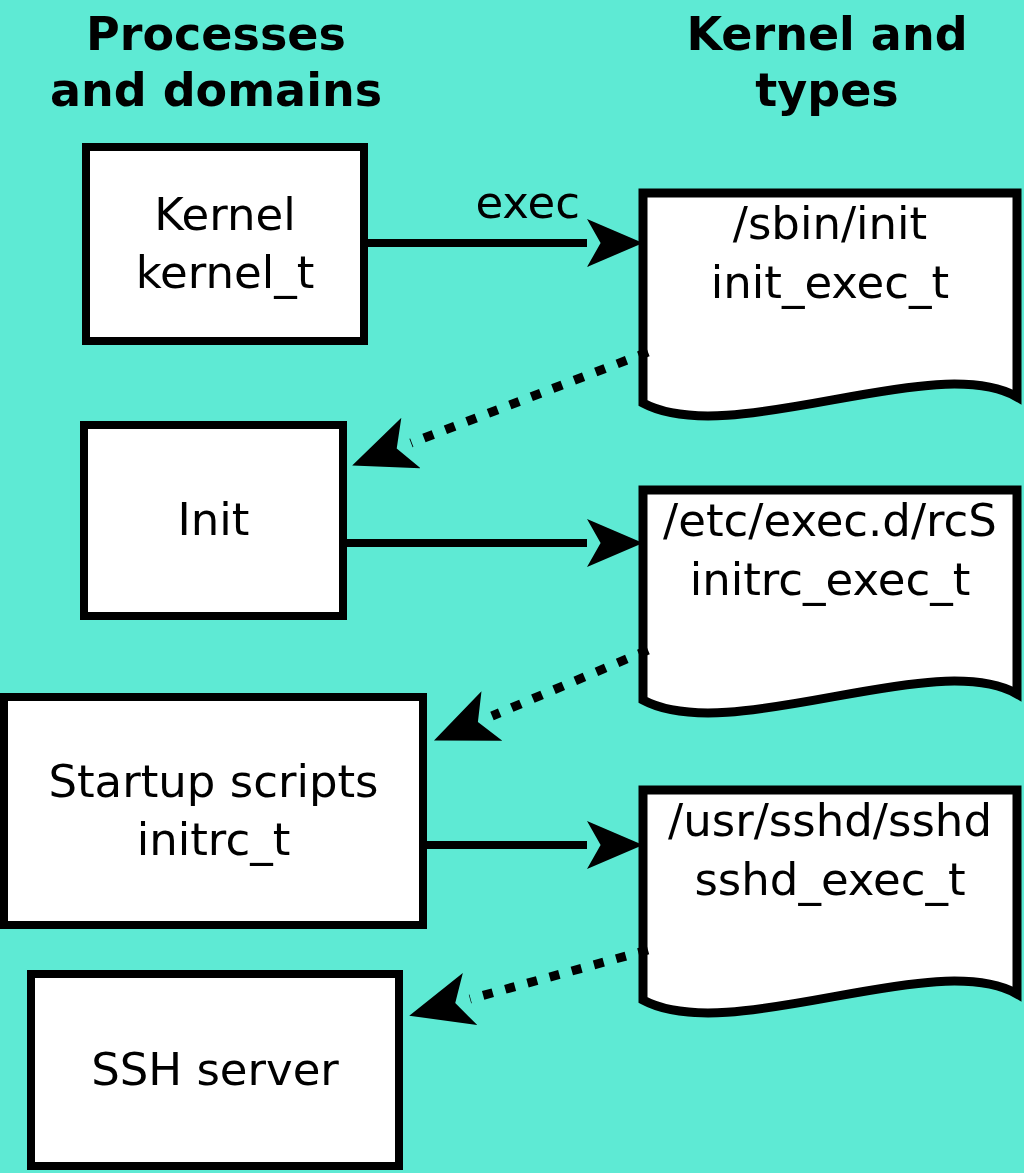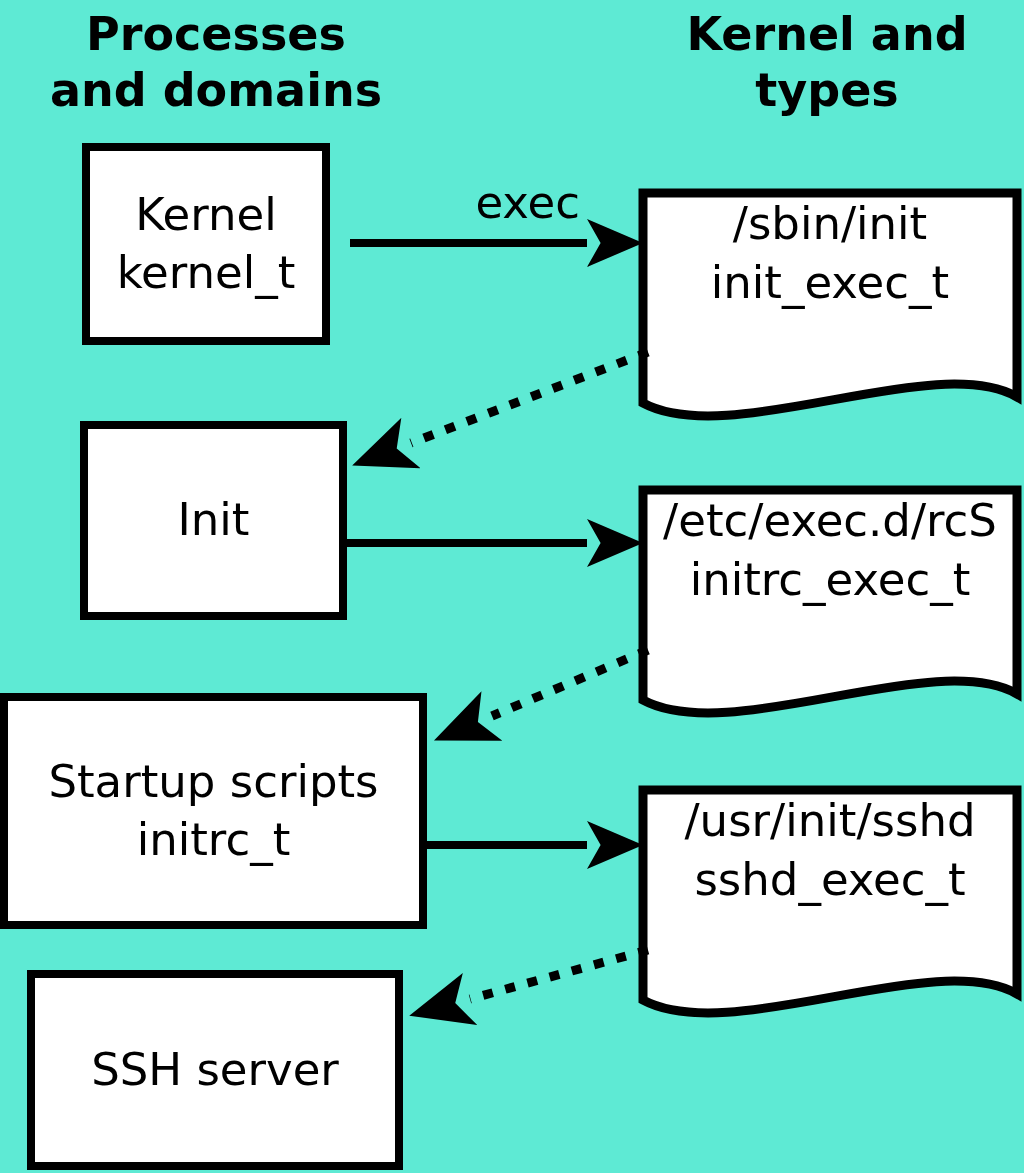--- a/index.html
+++ b/index.html
@@ -77,21 +77,21 @@
 
   <div class="hdr" style="left:0px; top:6px; width:432px;">
     <span class="line">Processes</span>
     <span class="line">and domains</span>
   </div>
   <div class="hdr" style="left:630px; top:6px; width:394px;">
     <span class="line">Kernel and</span>
     <span class="line">types</span>
   </div>
 
-  <div class="pbox" style="left:82px; top:143px; width:248px; height:202px;justify-content:center;">
+  <div class="pbox" style="left:82px; top:143px; width:286px; height:202px;justify-content:center;">
     <div class="ntext">
       <span class="line">Kernel</span>
       <span class="line">kernel_t</span>
     </div>
   </div>
   <div class="pbox" style="left:80px; top:421px; width:267px; height:199px;">
     <div class="ntext">
       <span class="line">Init</span>
     </div>
   </div>
@@ -114,20 +114,20 @@
     </div>
   </div>
   <div class="doctext" style="left:643px; top:492px; width:374px; height:185px;">
     <div class="ntext">
       <span class="line">/etc/exec.d/rcS</span>
       <span class="line">initrc_exec_t</span>
     </div>
   </div>
   <div class="doctext" style="left:643px; top:792px; width:374px; height:185px;">
     <div class="ntext">
-      <span class="line">/usr/init/sshd</span>
+      <span class="line">/usr/sshd/sshd</span>
       <span class="line">sshd_exec_t</span>
     </div>
   </div>
 
   <div class="edgelabel" style="left:420px; top:176px; width:160px;text-align:right;">exec</div>
 
 </div>
 
 </body></html>

